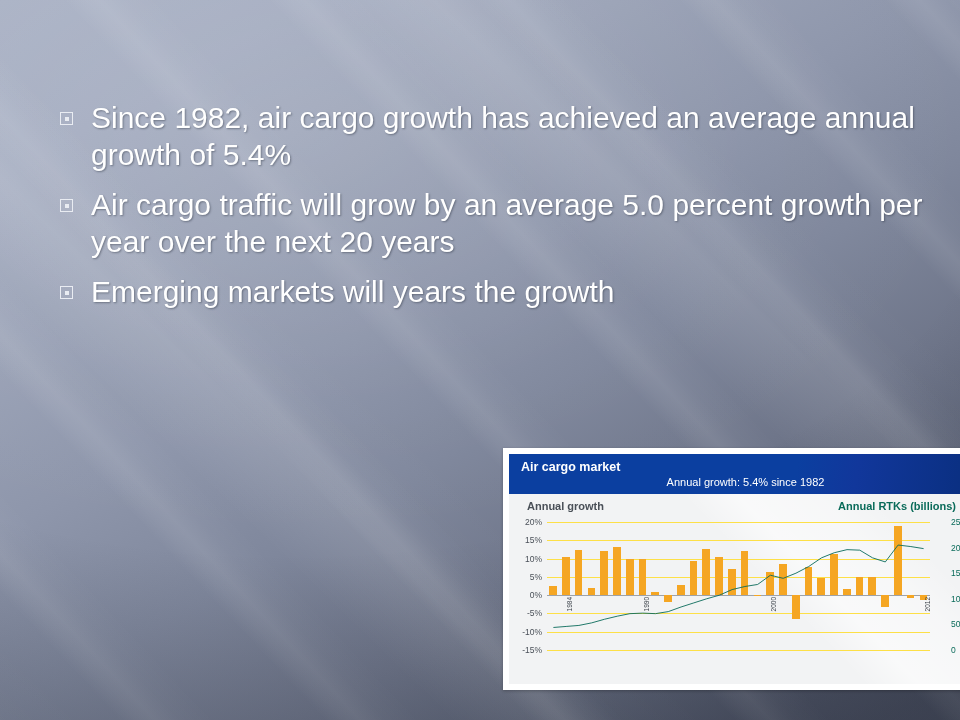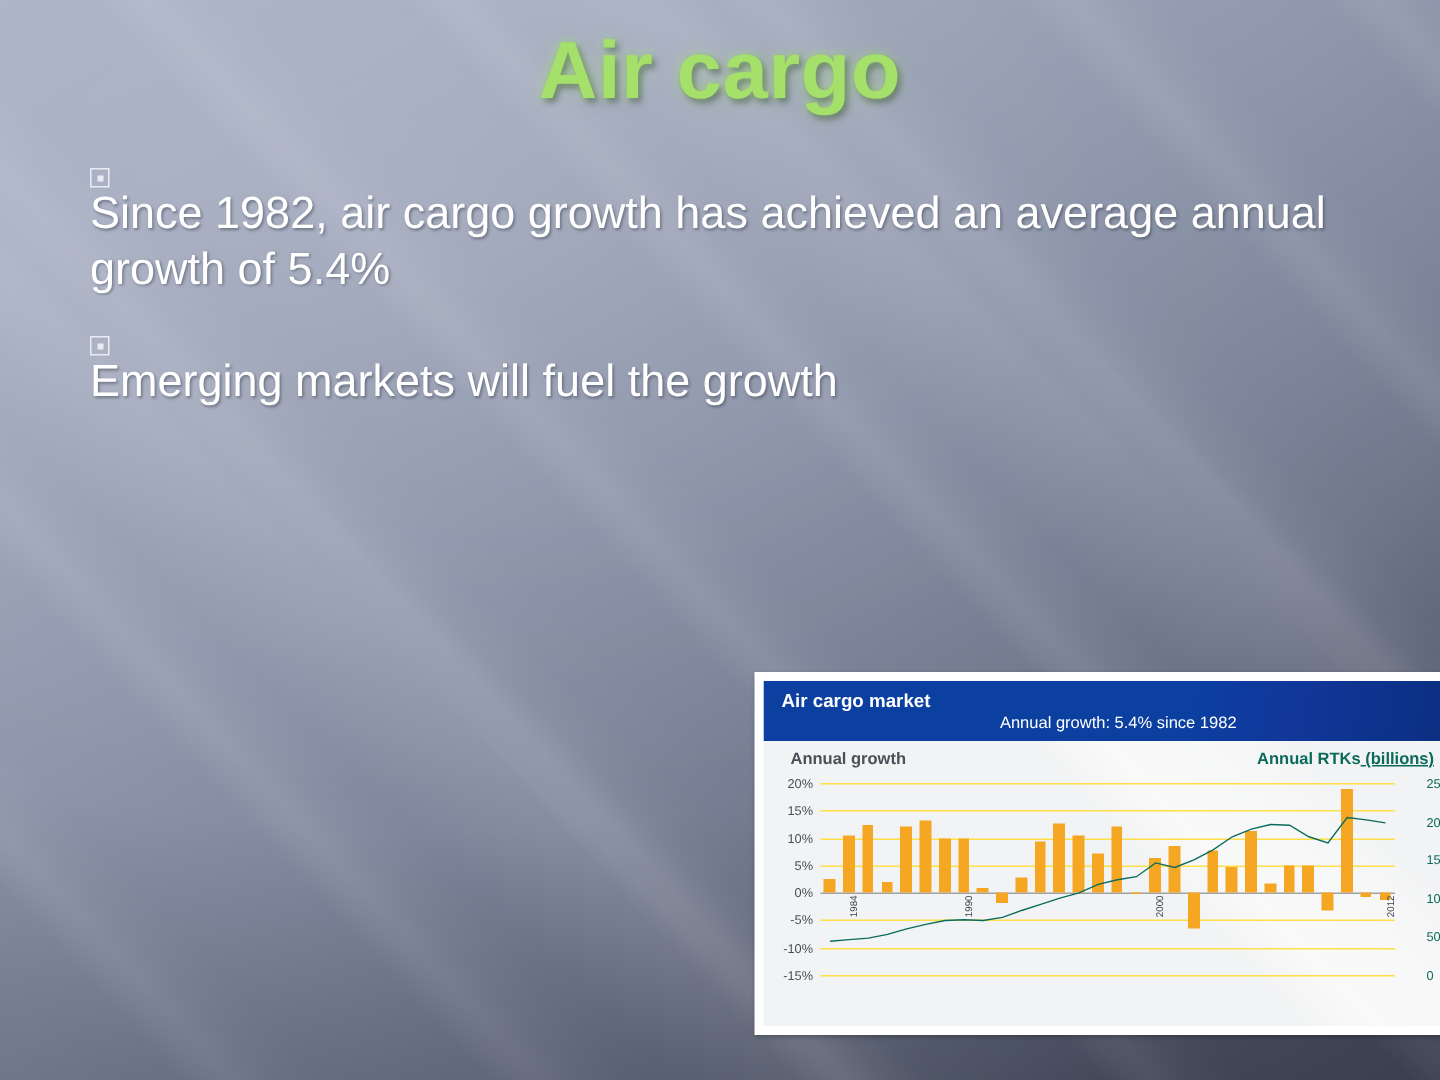--- a/index.html
+++ b/index.html
@@ -96,21 +96,20 @@
     position: absolute;
     left: 60px;
     top: 100px;
     width: 880px;
     z-index: 5;
   }
   .bullet-row {
     display: flex;
     align-items: flex-start;
     margin-bottom: 14px;
-    flex-direction: column;
   }
   .bullet-marker {
     flex: 0 0 auto;
     width: 13px;
     height: 13px;
     margin-top: 12px;
     margin-right: 18px;
     border: 1px solid #e9ecf2;
     box-sizing: border-box;
     position: relative;
@@ -199,21 +198,21 @@
     color: #4a5058;
   }
   .axis-title-right {
     position: absolute;
     right: 0;
     top: 0;
     font-size: 11px;
     font-weight: bold;
     color: #0a6b5a;
   }
-  .axis-title-right .unit { font-weight: bold; text-decoration: underline; }
+  .axis-title-right .unit { font-weight: bold; }
 
   .plot-wrap {
     position: relative;
     height: 128px;
     margin: 2px 40px 0 38px;
     z-index: 2;
   }
   .grid-line {
     position: absolute;
     left: 0;
@@ -287,30 +286,33 @@
 </style>
 </head>
 <body>
 
 <div class="slide">
   <div class="bg-base"></div>
   <div class="bg-streaks"></div>
   <div class="bg-streaks2"></div>
   <div class="bg-vignette"></div>
 
-  <div class="title">Air cargo</div>
 
   <div class="bullets">
     <div class="bullet-row">
       <span class="bullet-marker"></span>
       <span class="bullet-text">Since 1982, air cargo growth has achieved an average annual growth of 5.4%</span>
     </div>
     <div class="bullet-row">
       <span class="bullet-marker"></span>
-      <span class="bullet-text">Emerging markets will fuel the growth</span>
+      <span class="bullet-text">Air cargo traffic will grow by an average 5.0 percent growth per year over the next 20 years</span>
+    </div>
+    <div class="bullet-row">
+      <span class="bullet-marker"></span>
+      <span class="bullet-text">Emerging markets will years the growth</span>
     </div>
   </div>
 
   <div class="chart-card">
     <div class="chart-inner">
 
       <div class="chart-banner">
         <div class="chart-banner-title">Air cargo market</div>
         <div class="chart-banner-sub">Annual growth: 5.4% since 1982</div>
       </div>

